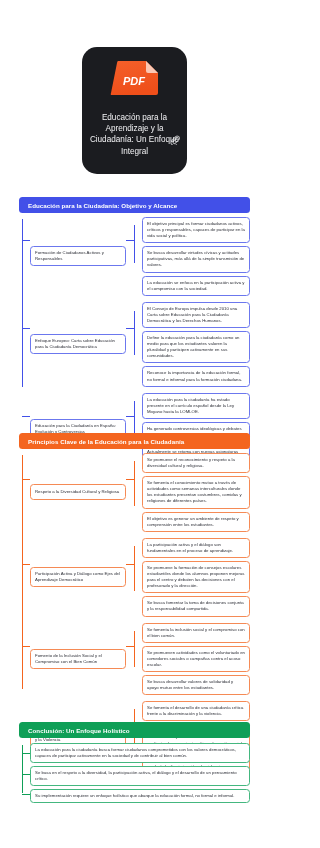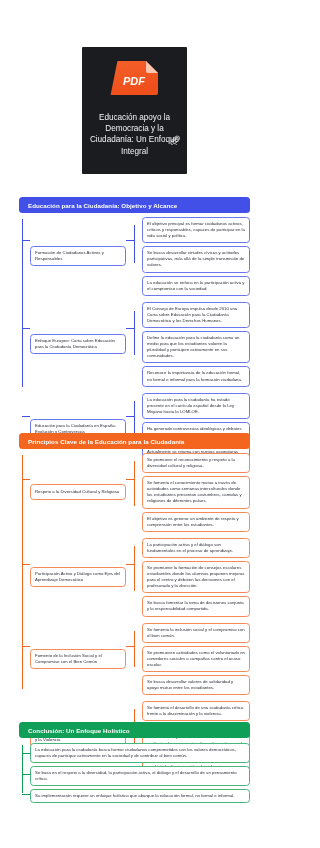--- a/index.html
+++ b/index.html
@@ -18,21 +18,21 @@
   }
 
   
   .pdf-card {
     position: absolute;
     left: 82px;
     top: 47px;
     width: 105px;
     height: 127px;
     background: #1b1c20;
-    border-radius: 1px;
+    border-radius: 15px;
     display: flex;
     flex-direction: column;
     align-items: center;
     padding-top: 12px;
   }
   .pdf-glyph {
     position: relative;
     width: 58px;
     height: 46px;
     margin-bottom: 7px;
@@ -124,21 +124,21 @@
           <linearGradient id="pg" x1="0" y1="0" x2="0.3" y2="1">
             <stop offset="0" stop-color="#f4602a"></stop>
             <stop offset="1" stop-color="#ef4f1a"></stop>
           </linearGradient>
         </defs>
         <path d="M12 2 H40 L52 14 V34 Q52 36 50 36 H6 Q4 36 5 34 L11 4 Q11.4 2 12 2 Z" fill="url(#pg)"></path>
         <path d="M40 2 L52 14 H42 Q40 14 40 12 Z" fill="#fbc7b3"></path>
         <text x="17" y="26" font-family="Liberation Sans, sans-serif" font-size="11" font-style="italic" font-weight="bold" fill="#ffffff">PDF</text>
       </svg>
     </div>
-    <div class="pdf-title">Educación apoyo la Democracia y la Ciudadanía: Un Enfoque Integral</div>
+    <div class="pdf-title">Educación para la Aprendizaje y la Ciudadanía: Un Enfoque Integral</div>
     <div class="clip-icon">
       <svg viewBox="0 0 12 12" width="10" height="10" xmlns="http://www.w3.org/2000/svg">
         <path d="M8.6 3.1 L4.2 7.5 a1.6 1.6 0 0 0 2.3 2.3 l4.1-4.1 a2.7 2.7 0 0 0-3.8-3.8 L2.4 6.3 a3.8 3.8 0 0 0 5.4 5.4" fill="none" stroke="#e7e7ea" stroke-width="1.3" stroke-linecap="round"></path>
       </svg>
     </div>
   </div>
 
   <div class="section theme-blue" style="top:197px;">
     <div class="sec-header">Educación para la Ciudadanía: Objetivo y Alcance</div>
 

